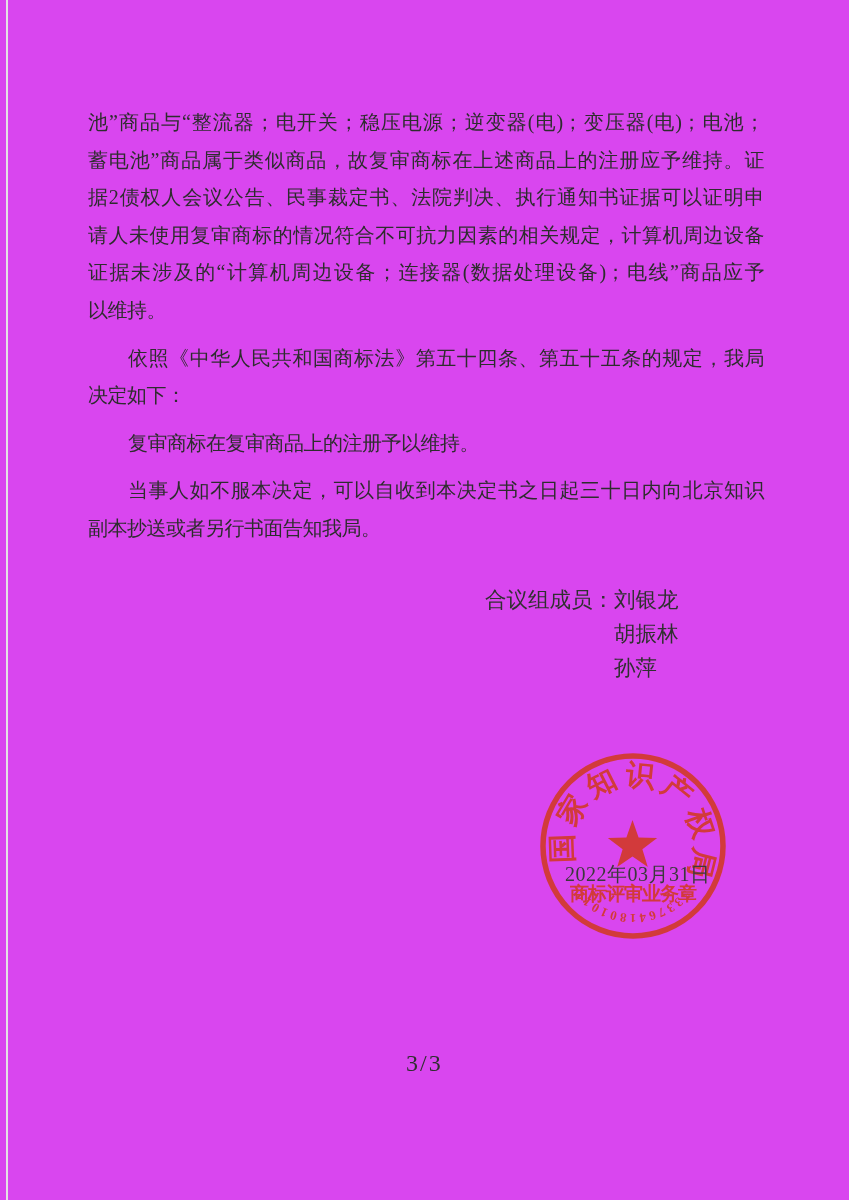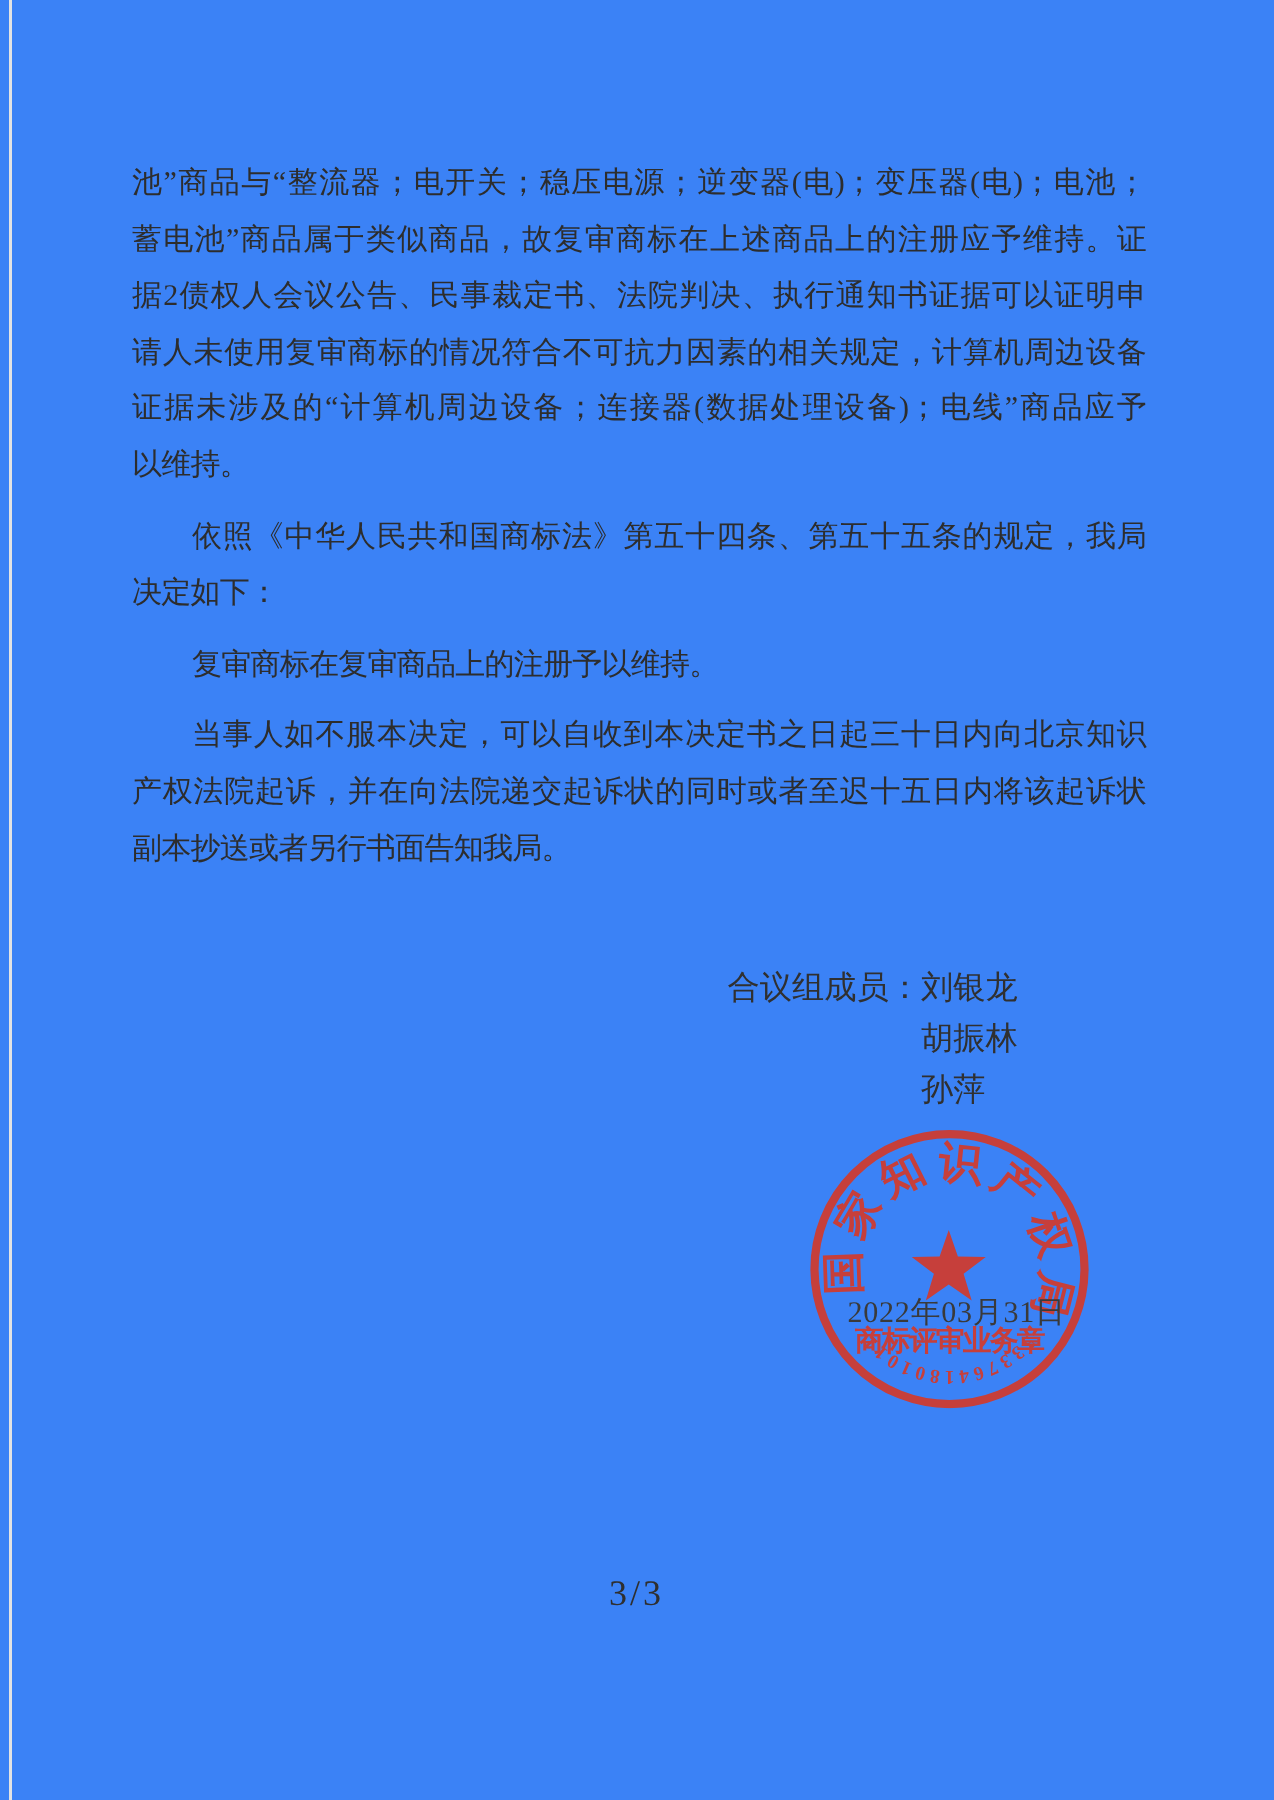--- a/index.html
+++ b/index.html
@@ -5,21 +5,21 @@
   :root { --seal-red: #d23a2c; }
   html,body { margin:0; padding:0; }
   body {
     width:849px; height:1200px;
     background:#ffffff;
     font-family:"Liberation Serif","DejaVu Serif",serif;
     color:#2d2d2d;
     position:relative;
     overflow:hidden;
   }
-  .page { position:absolute; inset:0; background:#3b82f6; }
+  .page { position:absolute; inset:0; background:#d946ef; }
   .scan-line {
     position:absolute; left:6px; top:0; width:2px; height:1200px;
     background:#e3e3e3;
   }
   
   .doc-text {
     position:absolute; left:88px; top:104px; width:676px;
     font-size:20px; letter-spacing:-0.5px;
   }
   .line {
@@ -29,21 +29,21 @@
   }
   .line.j {
     white-space:normal;
     text-align:justify;
     text-align-last:justify;
     text-justify:inter-character;
   }
   .line.ind { text-indent:40px;margin-top:10px; }
   
   .panel {
-    position:absolute; left:485px; top:641px;
+    position:absolute; left:485px; top:583px;
     display:flex; font-size:21.5px; color:#303030;
   }
   .panel-label { line-height:34px; white-space:nowrap; }
   .panel-names { line-height:34px; white-space:nowrap; }
   
   .seal {
     position:absolute; left:540px; top:753px; width:186px; height:186px;
     z-index:1; opacity:0.92;
   }
   .seal svg { display:block; }
@@ -84,21 +84,20 @@
     <div class="line j">池”商品与“整流器；电开关；稳压电源；逆变器(电)；变压器(电)；电池；</div>
     <div class="line j">蓄电池”商品属于类似商品，故复审商标在上述商品上的注册应予维持。证</div>
     <div class="line j">据2债权人会议公告、民事裁定书、法院判决、执行通知书证据可以证明申</div>
     <div class="line j">请人未使用复审商标的情况符合不可抗力因素的相关规定，计算机周边设备</div>
     <div class="line j">证据未涉及的“计算机周边设备；连接器(数据处理设备)；电线”商品应予</div>
     <div class="line">以维持。</div>
     <div class="line j ind">依照《中华人民共和国商标法》第五十四条、第五十五条的规定，我局</div>
     <div class="line">决定如下：</div>
     <div class="line ind">复审商标在复审商品上的注册予以维持。</div>
     <div class="line j ind">当事人如不服本决定，可以自收到本决定书之日起三十日内向北京知识</div>
-    <div class="line j">产权法院起诉，并在向法院递交起诉状的同时或者至迟十五日内将该起诉状</div>
     <div class="line">副本抄送或者另行书面告知我局。</div>
   </div>
 
   <div class="panel">
     <div class="panel-label">合议组成员：</div>
     <div class="panel-names">
       <div>刘银龙</div>
       <div>胡振林</div>
       <div>孙萍</div>
     </div>

